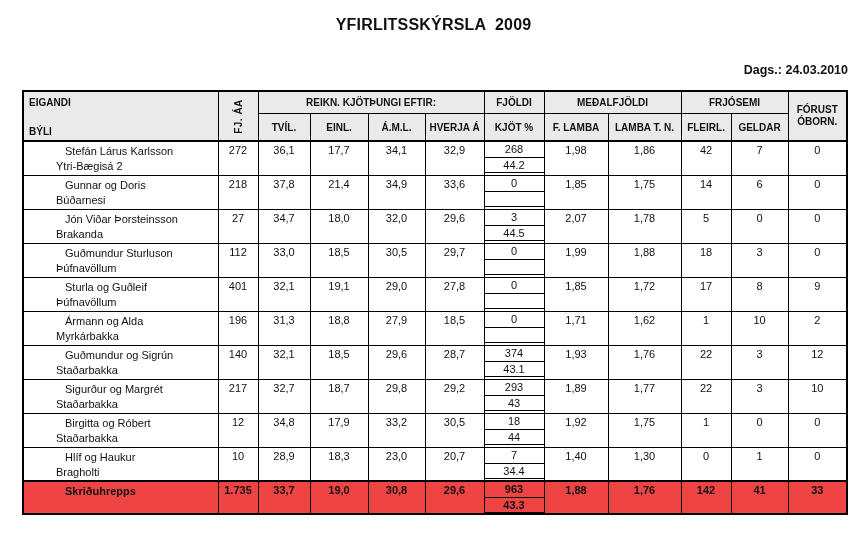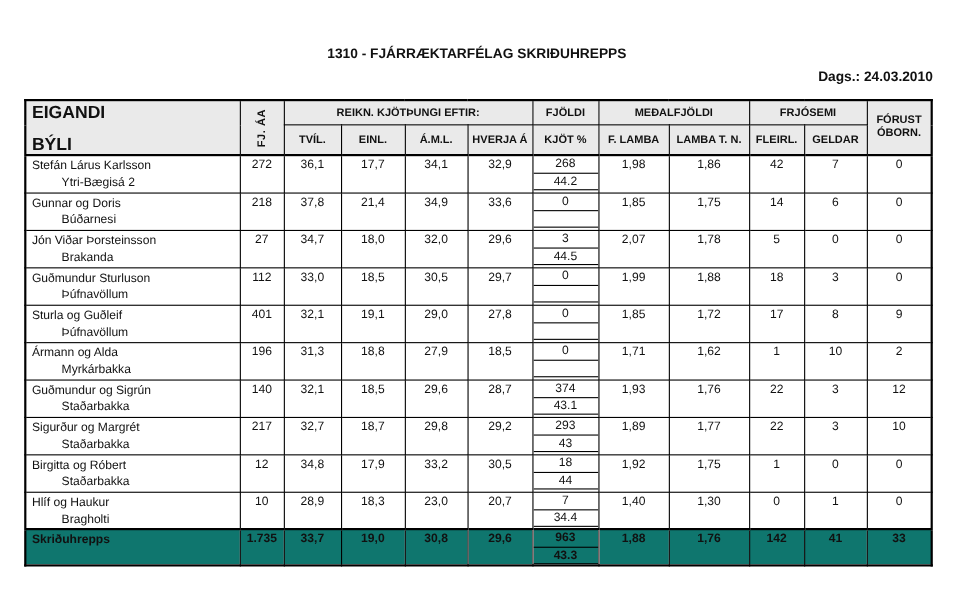--- a/index.html
+++ b/index.html
@@ -14,42 +14,42 @@
 
   table.report{position:absolute;top:90px;left:22px;width:824px;table-layout:fixed;
     border-collapse:collapse;border:2px solid #000;}
   th,td{border:1px solid #000;overflow:hidden;}
 
   thead th{background:#eaeaea;font-size:10px;font-weight:bold;text-align:center;
     vertical-align:middle;padding:0;line-height:11px;}
   tr.grp-row{height:22px;}
   tr.sub-row{height:26px;}
   th.name-h{text-align:left;vertical-align:top;}
-  .name-h-inner{display:flex;flex-direction:column;justify-content:space-between;height:40px;padding:5px 4px 3px 5px;font-size:16px;}
+  .name-h-inner{display:flex;flex-direction:column;justify-content:space-between;height:40px;padding:5px 4px 3px 5px;font-size:10px;}
   th.fjaa-h .rot{display:inline-block;transform:rotate(-90deg);white-space:nowrap;font-size:10px;letter-spacing:0.5px;}
   th.lost-h div{line-height:12px;}
 
   tbody tr{height:34px;}
   tbody tr:first-child td{border-top:2px solid #000;}
   td{vertical-align:top;font-size:11px;padding:0;}
   td.c-name{padding:2px 3px 0 5px;}
-  .owner-line{line-height:15px;white-space:nowrap;}
+  .owner-line{line-height:15px;white-space:nowrap;margin-left:36px;}
   .farm-line{line-height:15px;padding-left:2px;white-space:nowrap;margin-left:25px;}
   td.num{text-align:center;padding-top:2px;}
   td.c-kjot{padding:0;}
   .kjot-top{height:15px;line-height:15px;border-bottom:1px solid #000;text-align:center;}
   .kjot-bot{height:14px;line-height:14px;border-bottom:1px solid #000;text-align:center;}
   tr.total-row{height:32px;}
-  tr.total-row td{border-top:2px solid #000;background:#0f766e;font-weight:bold;}
+  tr.total-row td{border-top:2px solid #000;background:#ef4444;font-weight:bold;}
 </style>
 </head>
 <body>
 
 <div class="page">
-  <div class="title-line t2">1310 - FJÁRRÆKTARFÉLAG SKRIÐUHREPPS</div>
+  <div class="title-line t1">YFIRLITSSKÝRSLA  2009</div>
   <div class="date">Dags.: 24.03.2010</div>
 
   <table class="report">
     <colgroup>
       <col style="width:195px">
         <col style="width:40px">
         <col style="width:52px">
         <col style="width:58px">
       <col style="width:57px">
         <col style="width:59px">

